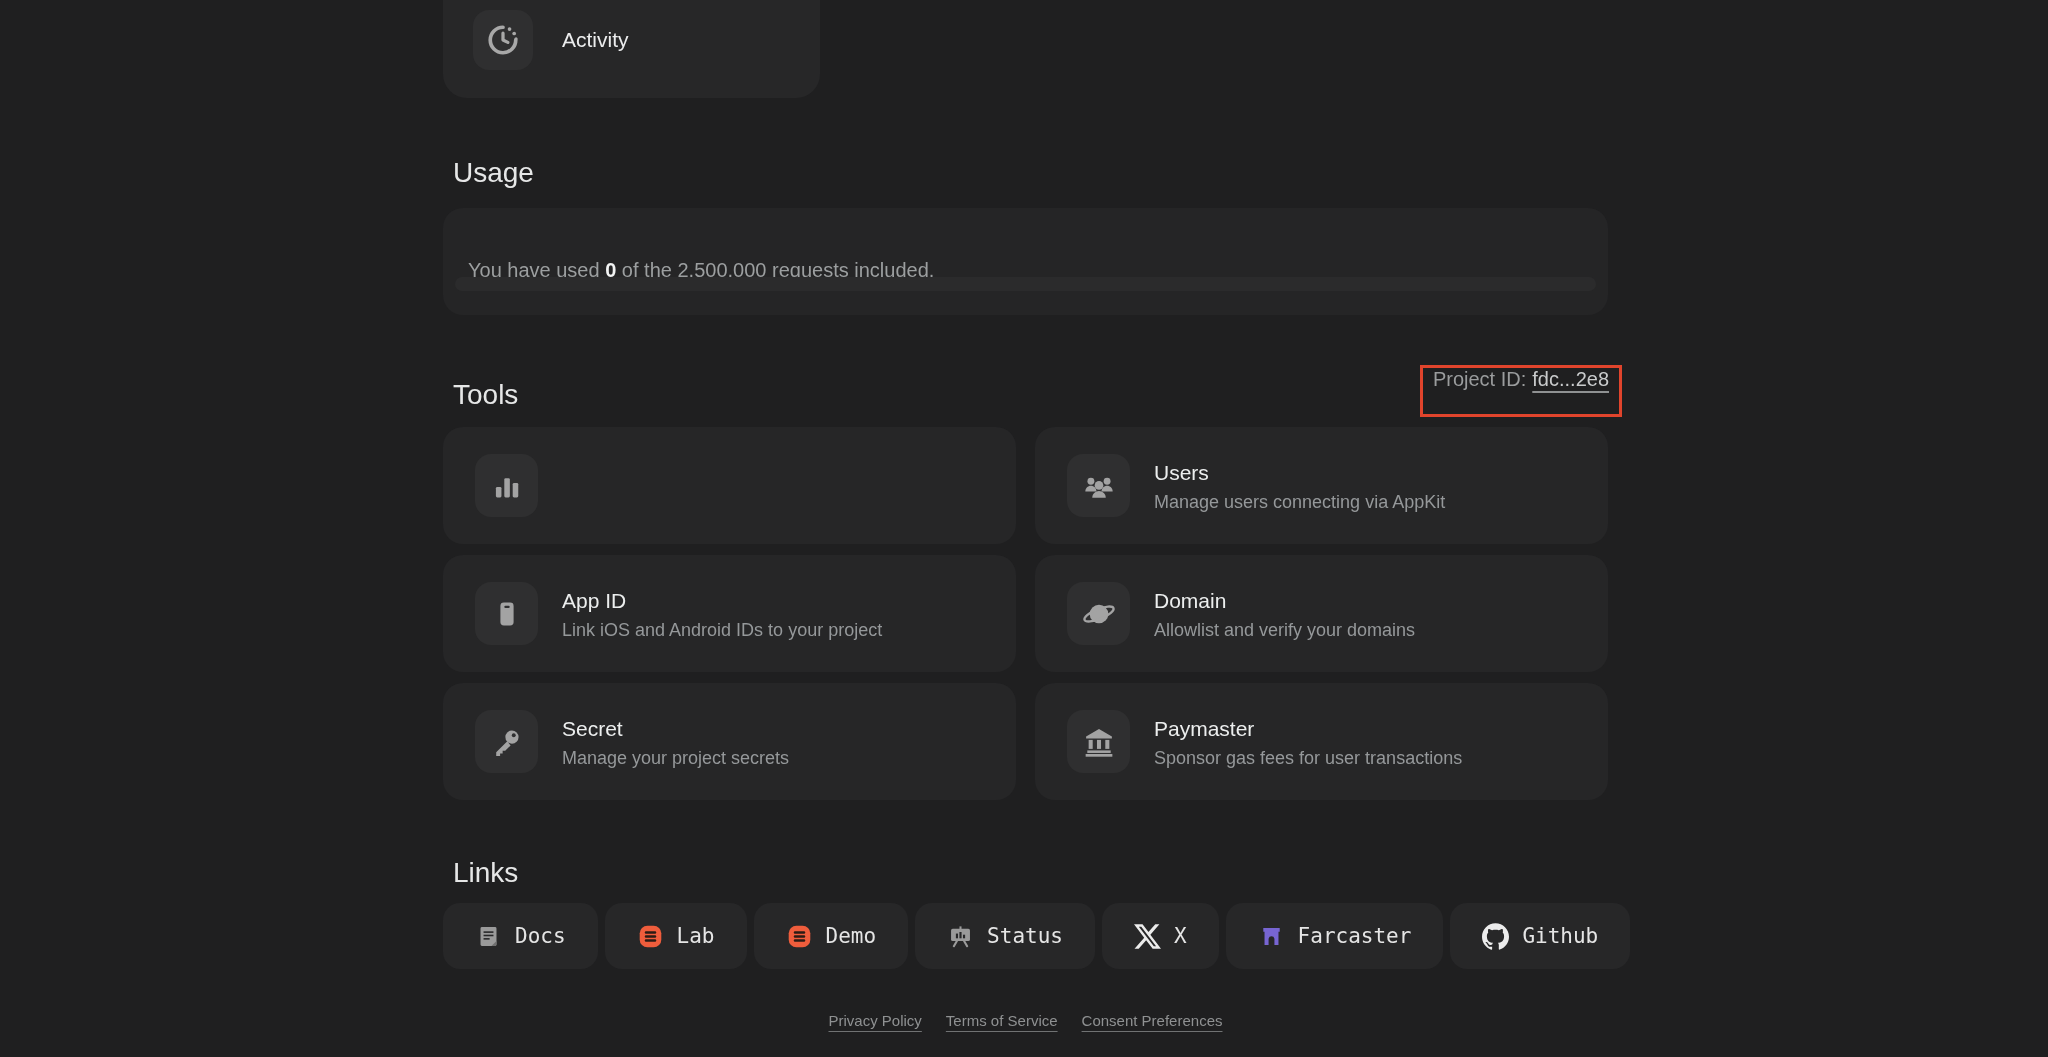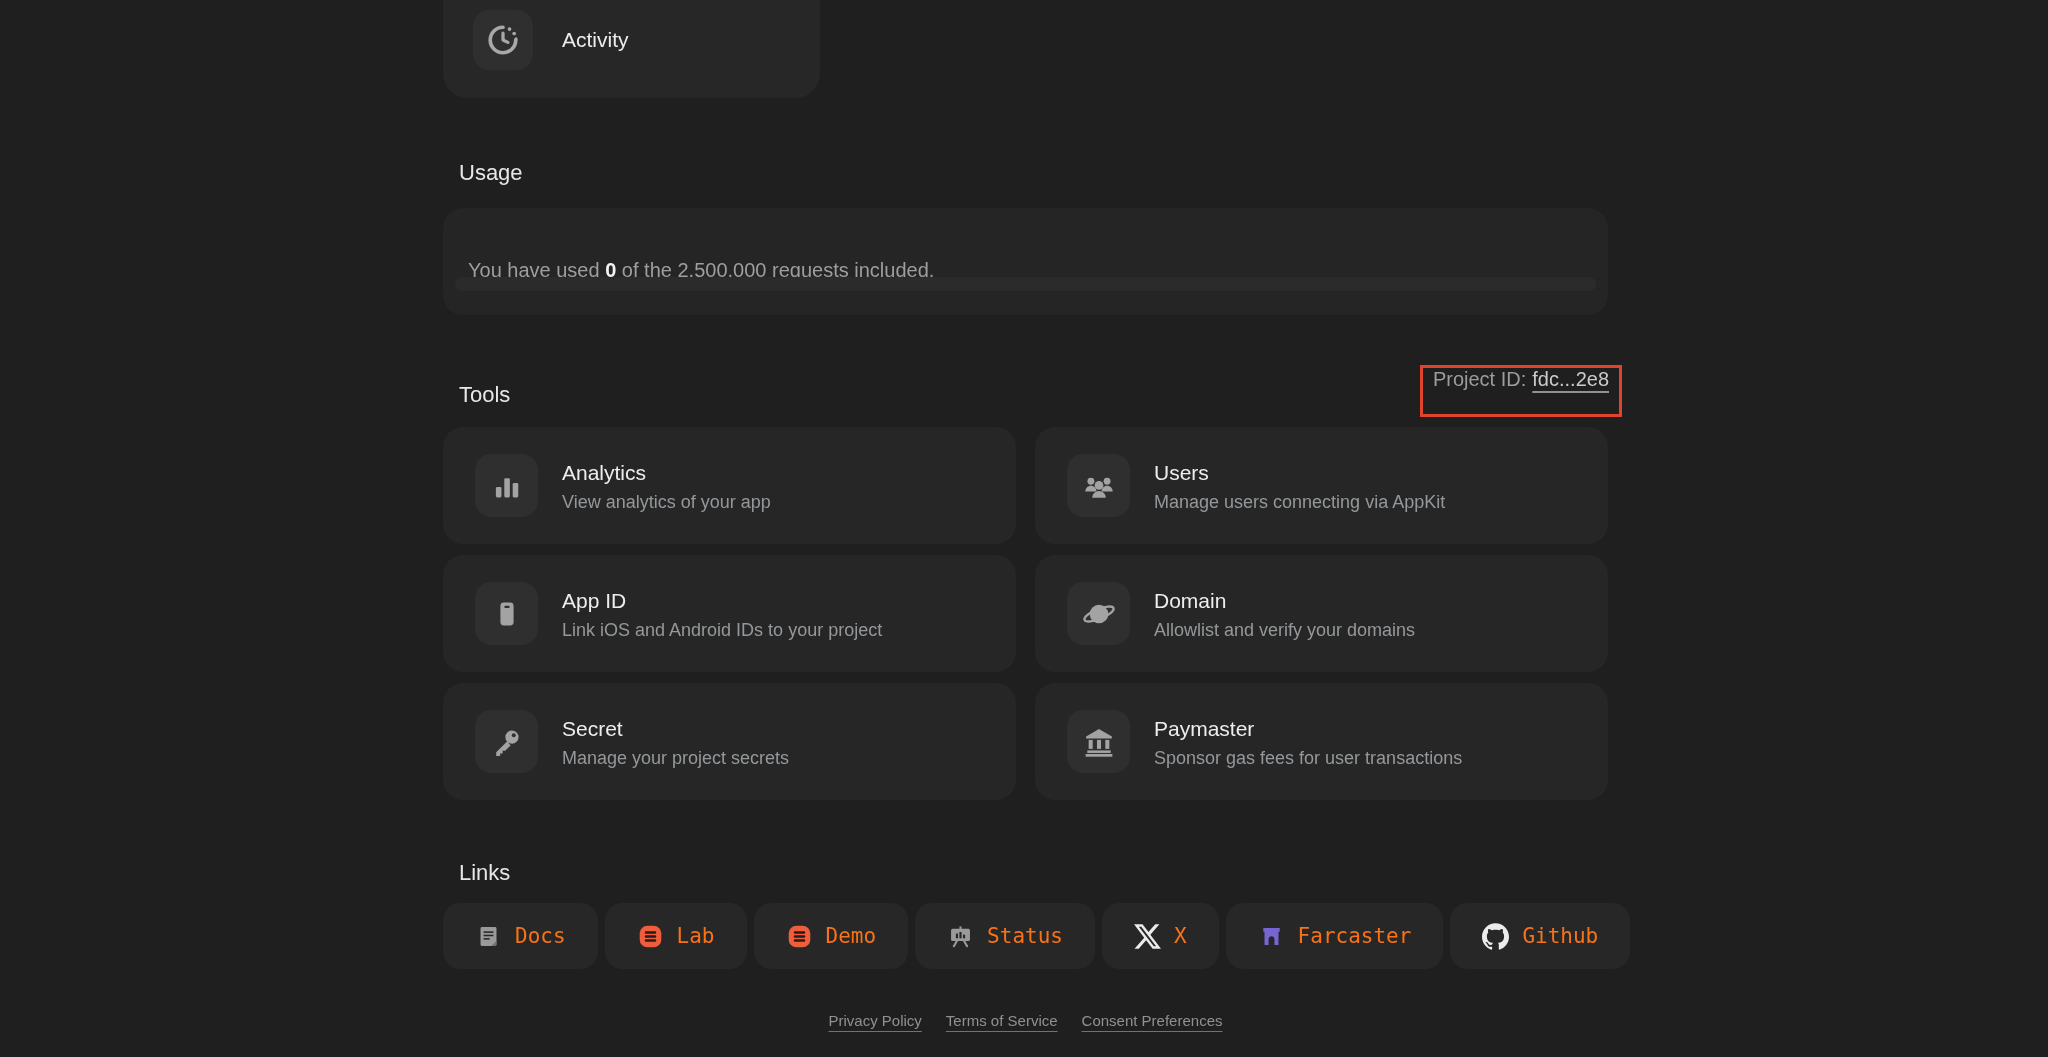--- a/index.html
+++ b/index.html
@@ -1,20 +1,20 @@
 <!DOCTYPE html>
 <html style="--page-bg: #1f1f20; --card-bg: #262627; --tile-bg: #2f2f30; --icon-gray: #a3a3a3; --text-primary: #eceeee; --text-secondary: #95989a; --annotation-red: #e0442c; --reown-orange: #ef5d3c; --farcaster-purple: #7765d2;"><head>
 <meta charset="utf-8">
 <style>
   html,body{margin:0;padding:0;background:#1c1c1c;}
   body{width:2048px;height:1057px;position:relative;overflow:hidden;background:#1f1f20;
        font-family:"Liberation Sans","DejaVu Sans",sans-serif;-webkit-font-smoothing:antialiased;}
   .content{position:absolute;left:443px;top:0;width:1165px;height:956px;}
 
-  .section-heading{position:absolute;left:16px;font-size:22px;line-height:24px;color:#e6e7e7;font-weight:400;}
+  .section-heading{position:absolute;left:10px;font-size:28px;line-height:24px;color:#e6e7e7;font-weight:400;}
 
   
   .activity-card{position:absolute;left:0;top:-62px;width:377px;height:160px;background:#272728;border-radius:24px;cursor:pointer;}
   .activity-tile{position:absolute;left:30px;top:72px;width:60px;height:60px;border-radius:16px;background:#2f2f30;
                  display:flex;align-items:center;justify-content:center;color:#a8a8a8;}
   .activity-label{position:absolute;left:119px;top:88px;font-size:21px;line-height:28px;color:#ecedee;}
 
   
   .usage-heading{top:161px;}
   .usage-card{position:absolute;top:208px;left:0;width:1165px;height:107px;background:#252526;border-radius:20px;}
@@ -35,21 +35,21 @@
   .tool-tile{position:absolute;left:32px;top:27px;width:63px;height:63px;border-radius:16px;background:#2f2f30;
              display:flex;align-items:center;justify-content:center;color:#a3a3a3;}
   .tool-text{position:absolute;left:119px;top:50%;transform:translateY(-50%);}
   .t-title{font-size:21px;line-height:24px;color:#eceeee;margin:0 0 7px 0;}
   .t-desc{font-size:18px;line-height:20px;color:#95989a;margin:0;}
 
   
   .links-heading{top:861px;}
   .links-row{position:absolute;top:903px;left:0;display:flex;gap:7px;}
   .link-btn{height:66px;border-radius:17px;background:#272728;display:flex;align-items:center;gap:13px;
-            padding:0 32px;font-family:"DejaVu Sans Mono","Liberation Mono",monospace;font-size:21px;color:#f97316;
+            padding:0 32px;font-family:"DejaVu Sans Mono","Liberation Mono",monospace;font-size:21px;color:#e5e5e5;
             cursor:pointer;white-space:nowrap;border:none;}
   .link-btn .icon{width:27px;height:27px;display:flex;align-items:center;justify-content:center;color:#9a9a9a;}
   .link-btn .icon.bright{color:#ececec;}
 
   
   .footer{position:absolute;top:1012px;left:0;width:1165px;display:flex;justify-content:center;gap:24px;}
   .footer a{font-size:15px;color:#8f9192;text-decoration:underline;text-underline-offset:5px;
             text-decoration-thickness:1px;text-decoration-color:#707273;cursor:pointer;}
   svg{display:block;}
 </style>
@@ -161,24 +161,20 @@
     <span class="project-id-label">Project ID:</span>
     <span class="project-id-value">fdc...2e8</span>
   </div>
   <div class="tools-grid">
       <div class="tool-card">
     <div class="tool-tile icon-tile">
       <svg class="icon-svg" width="36" height="36">
             <use href="#i-bar-chart" xlink:href="#i-bar-chart"></use>
           </svg>
     </div>
-    <div class="tool-text">
-      <p class="t-title">Analytics</p>
-      <p class="t-desc">View analytics of your app</p>
-    </div>
   </div>
       <div class="tool-card">
     <div class="tool-tile icon-tile">
       <svg class="icon-svg" width="36" height="36">
             <use href="#i-users" xlink:href="#i-users"></use>
           </svg>
     </div>
     <div class="tool-text">
       <p class="t-title">Users</p>
       <p class="t-desc">Manage users connecting via AppKit</p>

